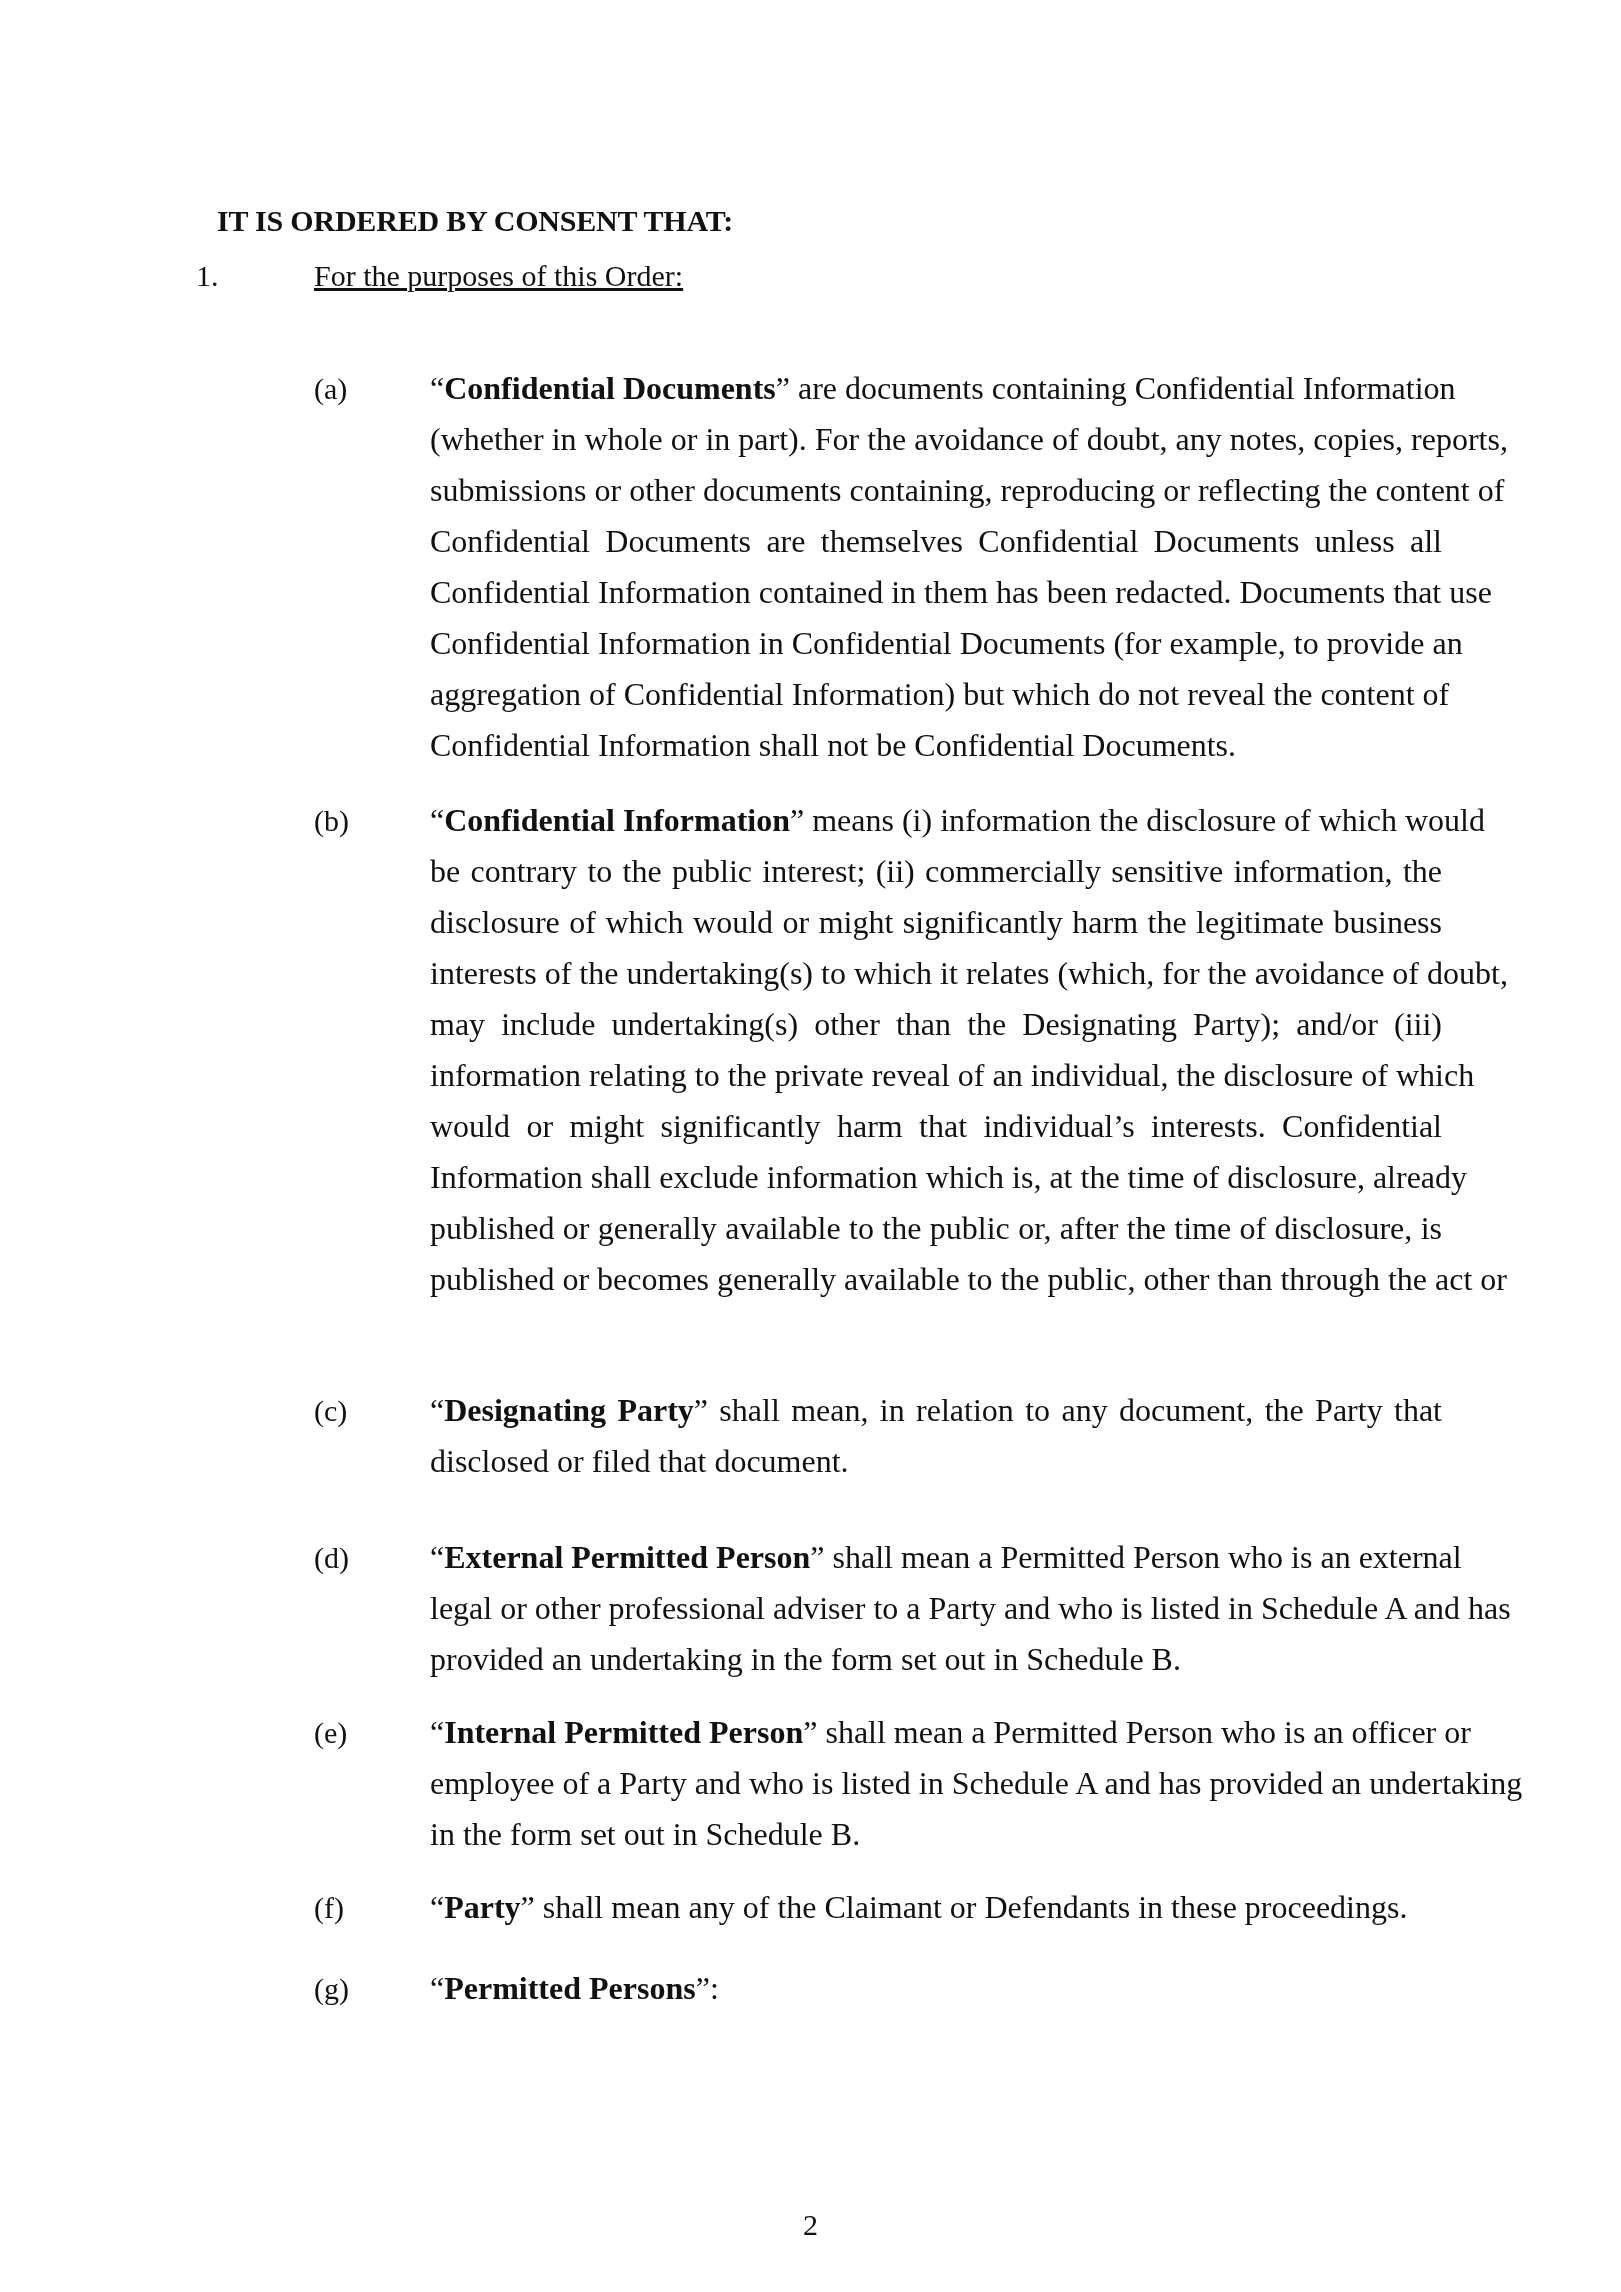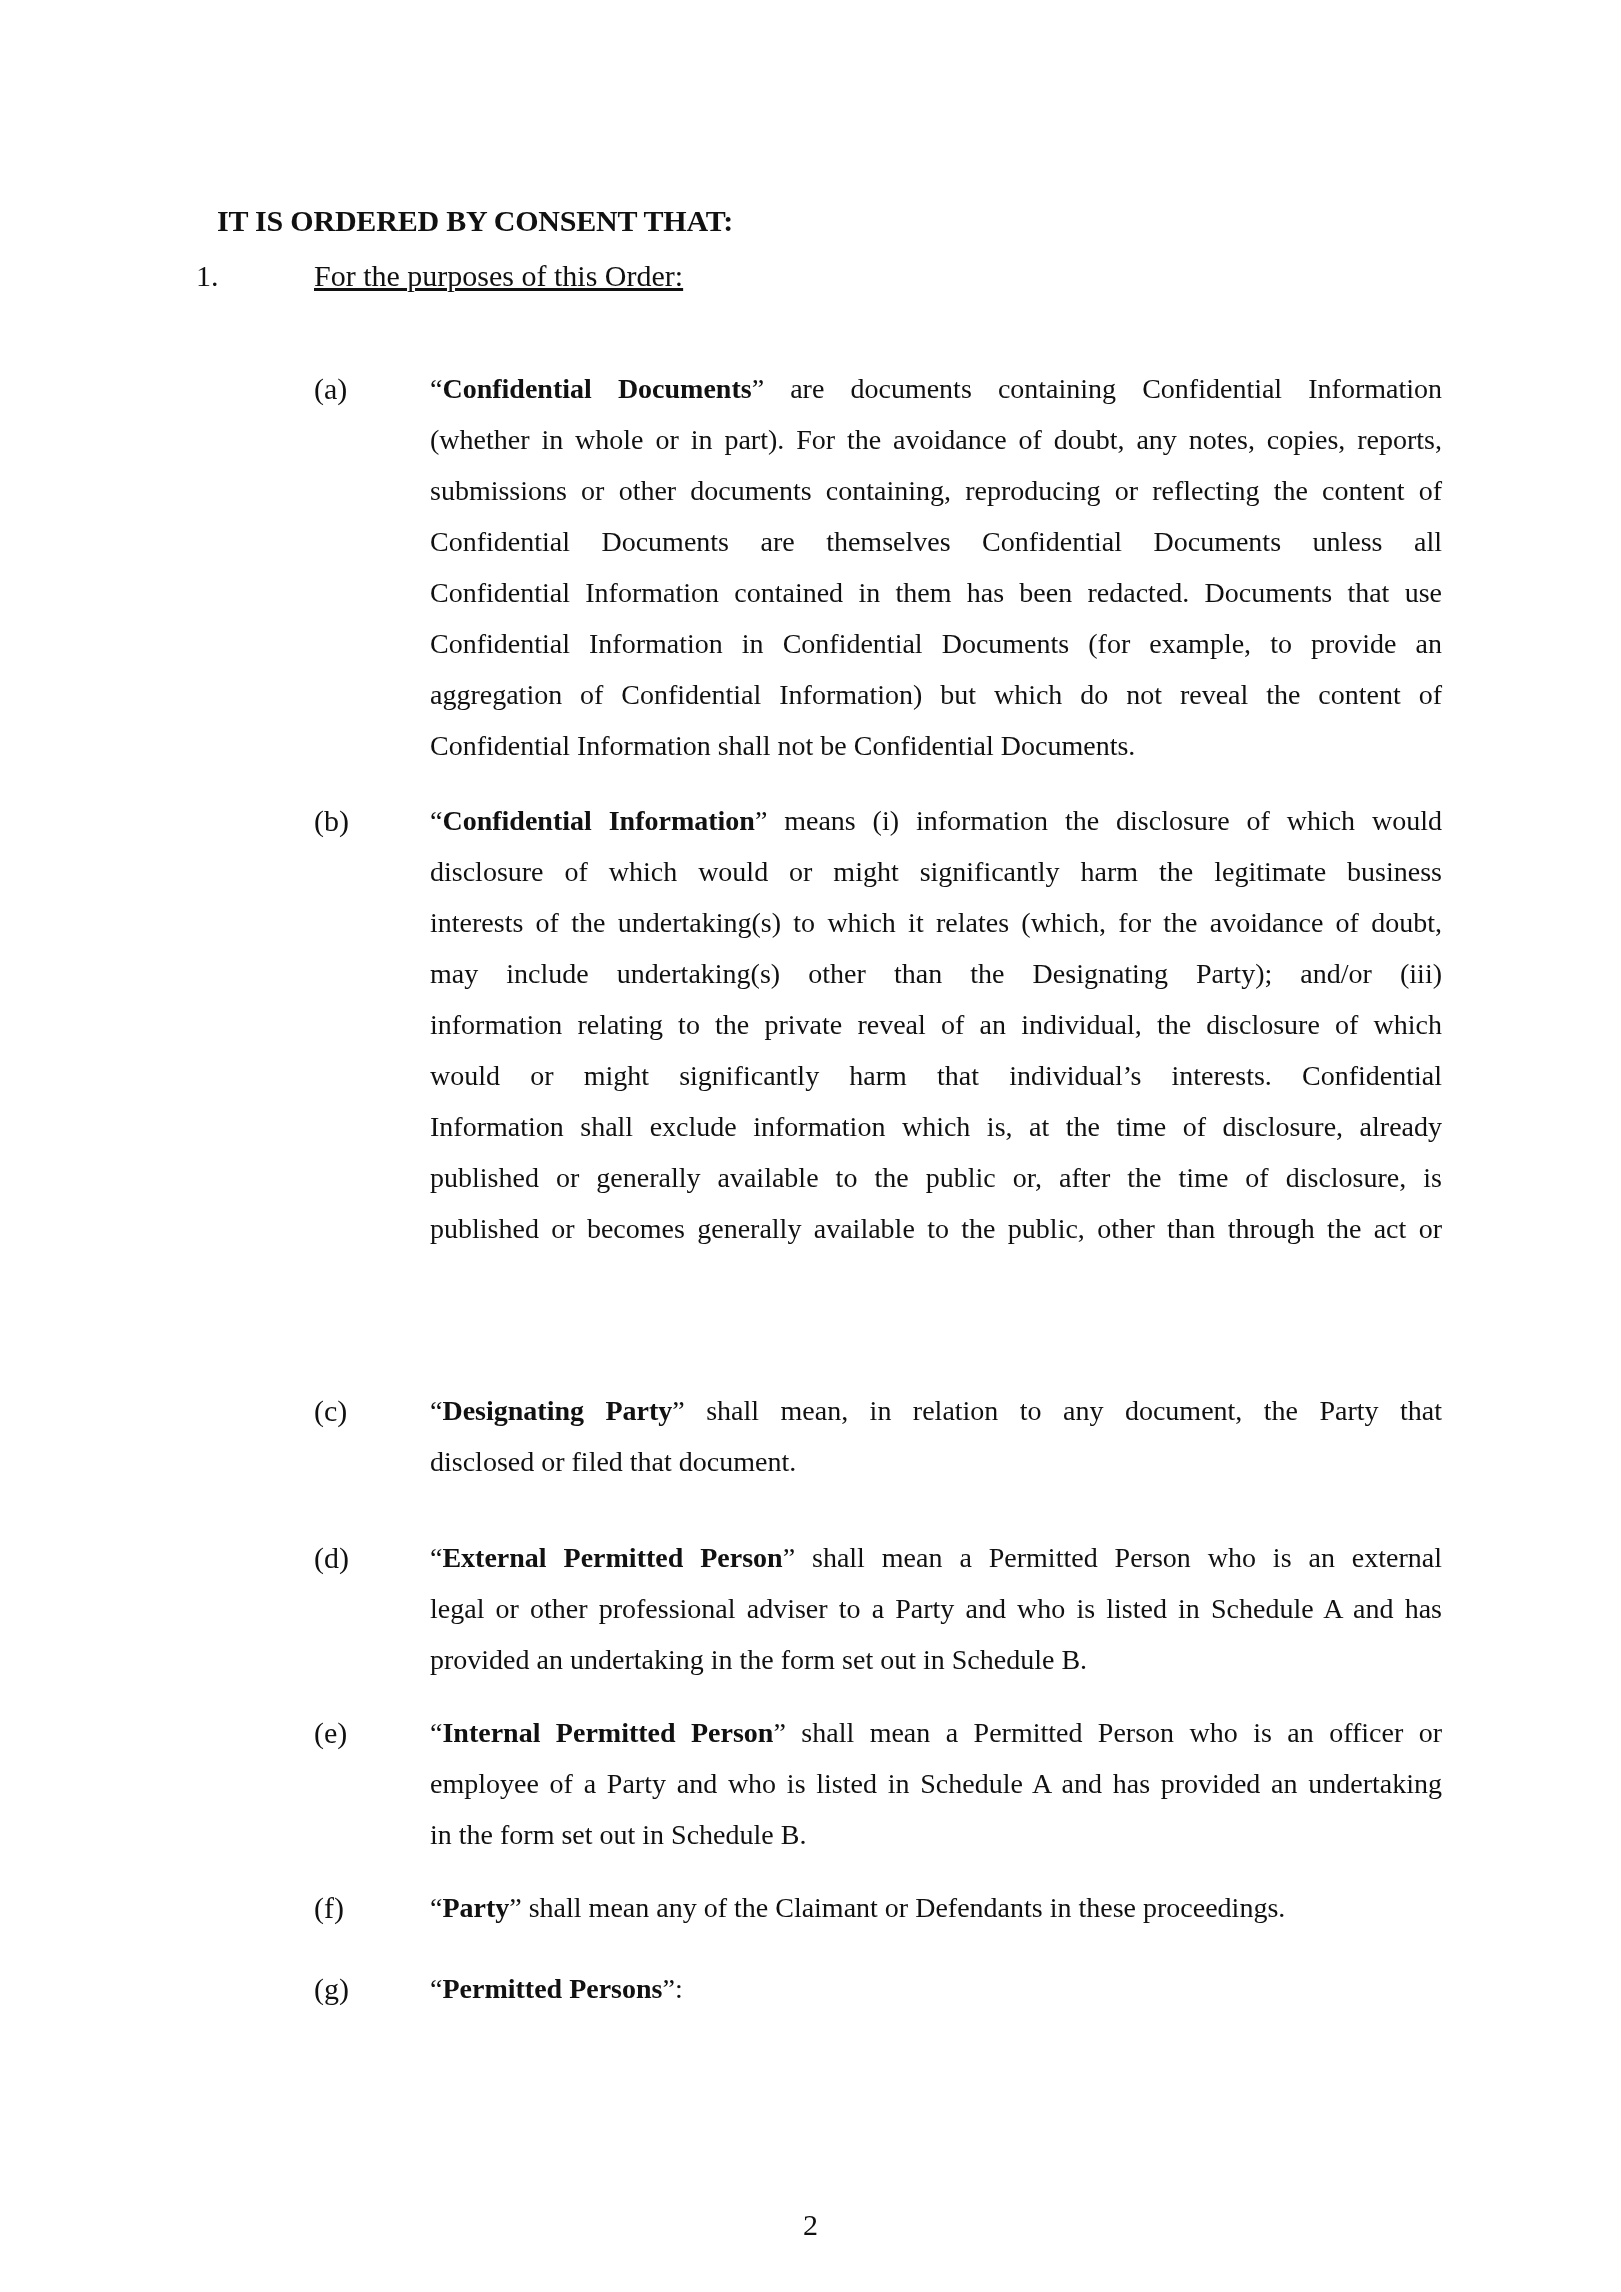--- a/index.html
+++ b/index.html
@@ -57,21 +57,21 @@
       left: 0;
       top: 0;
       font-size: 30px;
       line-height: 51px;
     }
     .def-body {
       position: absolute;
       left: 116px;
       top: 0;
       width: 1012px;
-      font-size: 28px;
+      font-size: 32px;
       line-height: 51px;
     }
     .line {
       display: block;
       white-space: nowrap;
       text-align: justify;
       text-align-last: justify;
       height: 51px;
     }
     .line.last {
@@ -110,20 +110,21 @@
           <span class="line">Confidential Information contained in them has been redacted. Documents that use</span>
           <span class="line">Confidential Information in Confidential Documents (for example, to provide an</span>
           <span class="line">aggregation of Confidential Information) but which do not reveal the content of</span>
           <span class="line last">Confidential Information shall not be Confidential Documents.</span>
         </div>
       </div>
       <div class="def" style="top: 795px;">
         <div class="def-label">(b)</div>
         <div class="def-body">
           <span class="line"><span>“</span><span class="term">Confidential Information</span><span>” means (i) information the disclosure of which would</span></span>
+          <span class="line">be contrary to the public interest; (ii) commercially sensitive information, the</span>
           <span class="line">disclosure of which would or might significantly harm the legitimate business</span>
           <span class="line">interests of the undertaking(s) to which it relates (which, for the avoidance of doubt,</span>
           <span class="line">may include undertaking(s) other than the Designating Party); and/or (iii)</span>
           <span class="line">information relating to the private reveal of an individual, the disclosure of which</span>
           <span class="line">would or might significantly harm that individual’s interests. Confidential</span>
           <span class="line">Information shall exclude information which is, at the time of disclosure, already</span>
           <span class="line">published or generally available to the public or, after the time of disclosure, is</span>
           <span class="line">published or becomes generally available to the public, other than through the act or</span>
         </div>
       </div>

